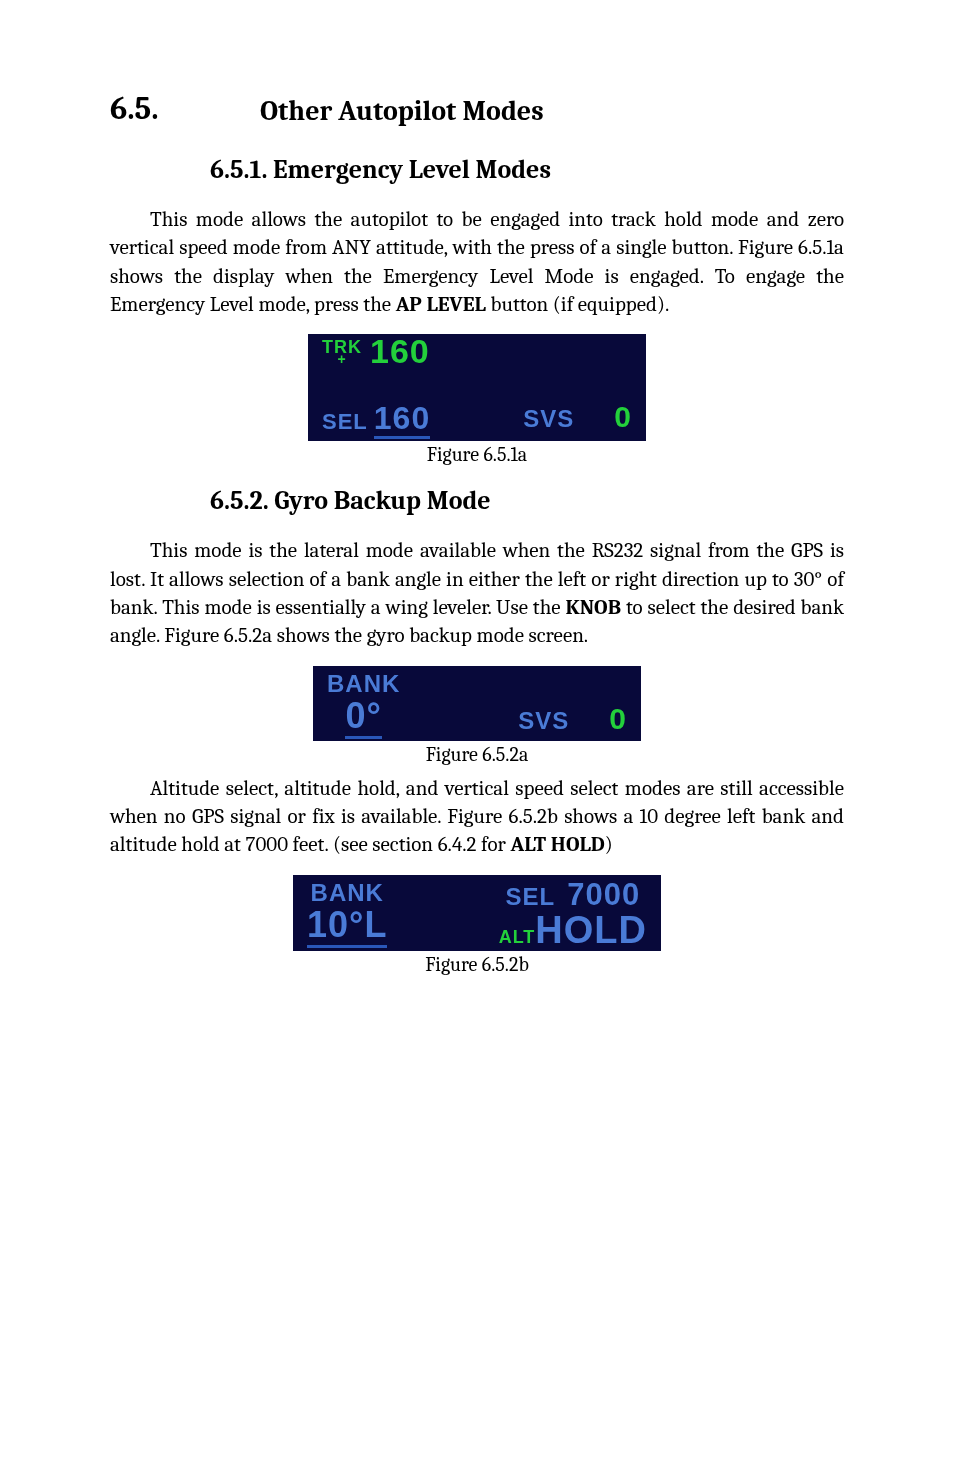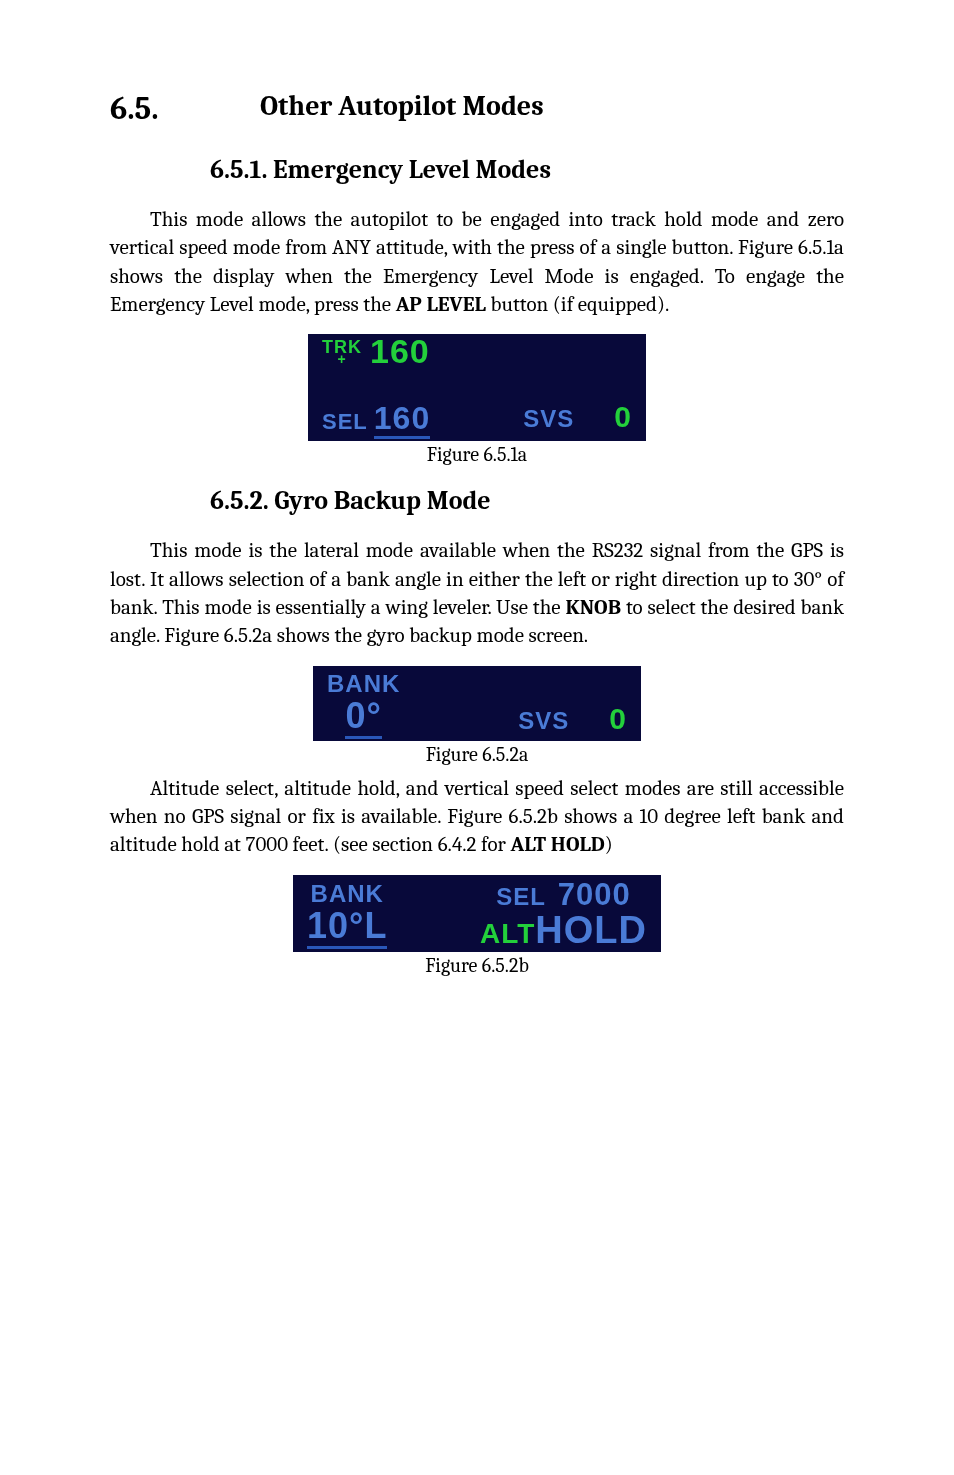--- a/index.html
+++ b/index.html
@@ -11,21 +11,21 @@
   }
   .page {
     width: 954px;
     height: 1475px;
     box-sizing: border-box;
     padding: 90px 110px 40px 110px;
     position: relative;
   }
   .h1-row {
     display: flex;
-    align-items: flex-start;
+    align-items: flex-end;
     margin-bottom: 28px;
   }
   .h1-num {
     font-weight: bold;
     font-size: 32px;
     width: 150px;
   }
   .h1-title {
     font-weight: bold;
     font-size: 28px;
@@ -160,21 +160,21 @@
       <div class="lcd3-left">
         <span class="lcd-med">BANK</span>
         <span class="lcd-big lcd-under">10°L</span>
       </div>
       <div class="lcd3-right">
         <div style="display:flex; align-items:baseline; gap:12px;">
           <span class="lcd-med">SEL</span>
           <span class="lcd-big" style="font-size:31px;">7000</span>
         </div>
         <div style="display:flex; align-items:baseline;">
-          <span class="lcd-small lcd-green" style="font-size:28px;">ALT</span>
+          <span class="lcd-small lcd-green" style="font-size:18px;">ALT</span>
             <span class="lcd-big" style="font-size:38px;">HOLD</span>
         </div>
       </div>
     </div>
     <div class="caption">Figure 6.5.2b</div>
   </div>
 
 
 </div>
 

